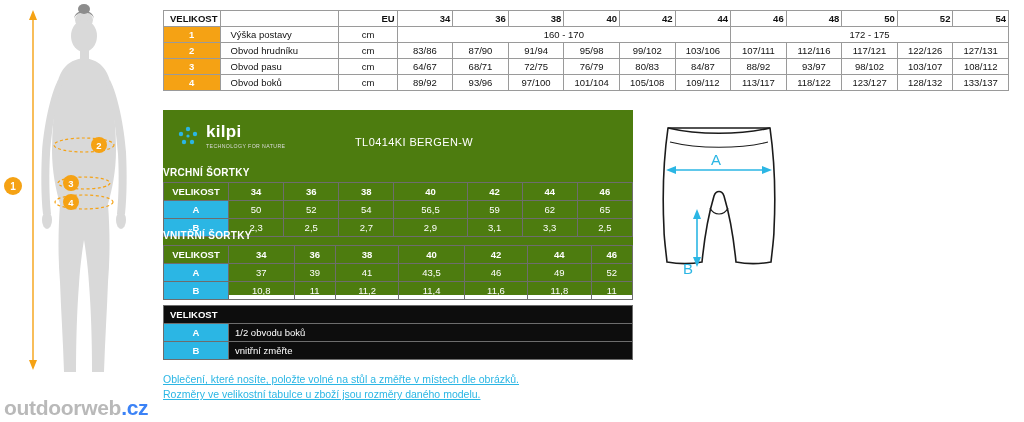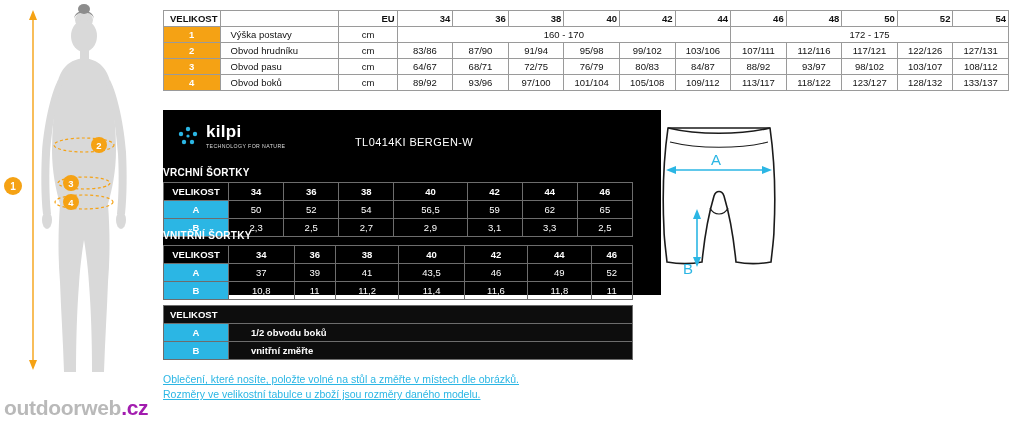--- a/index.html
+++ b/index.html
@@ -13,49 +13,49 @@
   
   .top-table{position:absolute;left:163px;top:10px;width:846px;border-collapse:collapse;font-size:9.5px;color:#111;}
   .top-table td,.top-table th{border:1px solid #9a9a9a;height:15px;text-align:center;font-weight:normal;padding:0 2px;}
   .top-table th{background:#ffffff;font-weight:bold;font-size:9.5px;padding-left:42px;}
   .top-table .lbl{text-align:left;padding-left:10px;width:120px;}
   .top-table .num{background:#f5a214;color:#ffffff;font-weight:bold;width:40px;}
   .top-table .unit{width:38px;}
   .top-table .hdr-first{text-align:left;padding-left:6px;}
 
   
-  .panel{position:absolute;left:163px;top:110px;width:470px;height:185px;background:#000000;color:#ffffff;padding-left:28px;}
+  .panel{position:absolute;left:163px;top:110px;width:470px;height:185px;background:#4d7c0f;color:#ffffff;}
   .panel .brand{position:absolute;left:14px;top:12px;display:flex;align-items:center;gap:7px;}
   .brand-name{font-size:17px;font-weight:bold;letter-spacing:.3px;color:#fff;}
   .brand-sub{font-size:5.2px;letter-spacing:.4px;color:#dcdcdc;margin-top:1px;}
   .code{position:absolute;left:192px;top:26px;font-size:11px;letter-spacing:.4px;color:#fff;}
   .code .c2{}
   .panel .secttl{position:absolute;left:0;width:100%;text-align:left;font-size:10px;font-weight:bold;letter-spacing:.3px;}
   .ptable{position:absolute;left:0;width:470px;border-collapse:collapse;font-size:9.5px;}
   .ptable td{border:1px solid #6d6d6d;height:15px;text-align:center;color:#fff;}
   .ptable td.hd{font-weight:bold;}
   .ptable td.lead{width:62px;text-align:center;}
   .ptable td.lead-b{background:#2bb6e4;color:#fff;font-weight:bold;}
 
   
   .legend{position:absolute;left:163px;top:305px;width:470px;border-collapse:collapse;font-size:9.5px;}
   .legend td{border:1px solid #6d6d6d;height:15px;color:#fff;background:#0d0d0d;}
   .legend td.hd{font-weight:bold;padding-left:6px;}
   .legend td.key{background:#2bb6e4;font-weight:bold;text-align:center;width:62px;}
-  .legend td.val{padding-left:22px;font-weight:bold;}
+  .legend td.val{padding-left:6px;}
 
   
   .shorts{position:absolute;left:640px;top:112px;width:190px;height:185px;}
 
   
   .notes{position:absolute;left:163px;top:372px;font-size:10.5px;color:#2bb6e4;line-height:15px;text-decoration:underline;}
 
   
   .wm{position:absolute;left:4px;bottom:2px;font-size:21px;font-weight:bold;color:#b9b9b9;letter-spacing:-.3px;}
-  .wm .cz{color:#a21caf;}
+  .wm .cz{color:#3b82f6;}
 </style>
 </head>
 <body>
 
 <div class="wrap">
 
   <div class="figure">
     <svg width="160" height="400" viewBox="0 0 160 400" xmlns="http://www.w3.org/2000/svg">
 
       <g stroke="#f5a214" stroke-width="1.4" fill="none">

